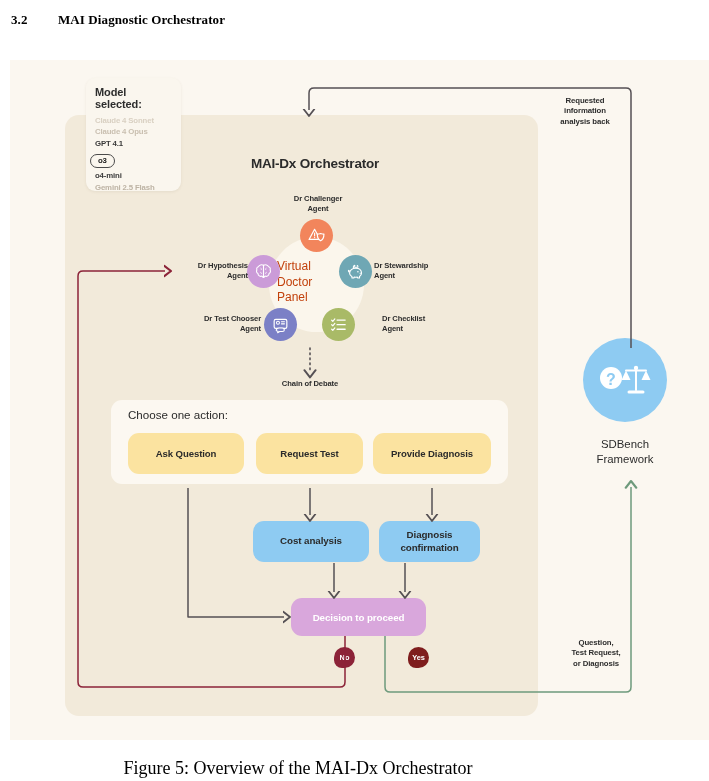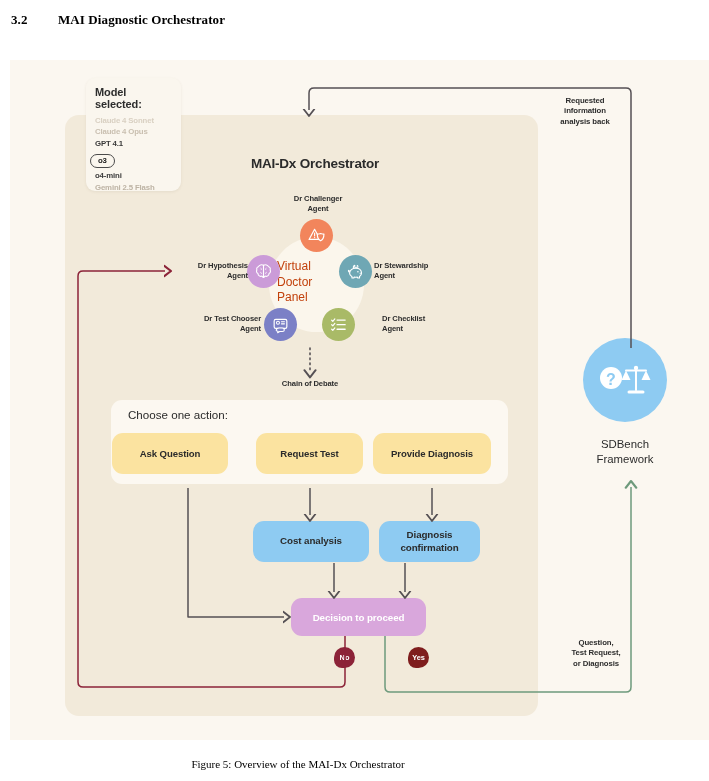--- a/index.html
+++ b/index.html
@@ -83,21 +83,21 @@
   }
   #action-title{
     position:absolute;left:128px;top:408px;
     font-size:11.6px;font-weight:400;color:#2b2b2b;
   }
   .action-btn{
     position:absolute;top:433px;height:41px;background:#FBE3A0;
     border-radius:11px;display:flex;align-items:center;justify-content:center;
     font-size:9.6px;font-weight:700;color:#2b2b2b;letter-spacing:-.1px;
   }
-  #btn-ask{left:112px;width:116px;}
+  #btn-ask{left:128px;width:116px;}
   #btn-test{left:256px;width:107px;}
   #btn-diag{left:373px;width:118px;}
   
   .proc-box{
     position:absolute;height:41px;background:#8ECBF2;border-radius:11px;
     display:flex;align-items:center;justify-content:center;text-align:center;
     font-size:9.8px;font-weight:700;color:#2b2b2b;line-height:12.5px;
     letter-spacing:-.1px;
   }
   #box-cost{left:253px;top:521px;width:116px;}
@@ -137,21 +137,21 @@
     position:absolute;left:545px;top:638px;width:102px;text-align:center;
     font-size:7.8px;font-weight:700;color:#2d2d2d;line-height:10.4px;
     letter-spacing:-.1px;
   }
   
   #wires{position:absolute;left:0;top:0;width:709px;height:781px;
     pointer-events:none;}
   
   #caption{
     position:absolute;left:0;top:758px;width:596px;text-align:center;
-    font-family:"Liberation Serif",serif;font-size:11px;color:#000;
+    font-family:"Liberation Serif",serif;font-size:18px;color:#000;
   }
 </style>
 </head>
 <body>
 
 <div id="section-heading">
   <span class="num">3.2</span><span>MAI Diagnostic Orchestrator</span>
 </div>
 
 <div id="figure">

